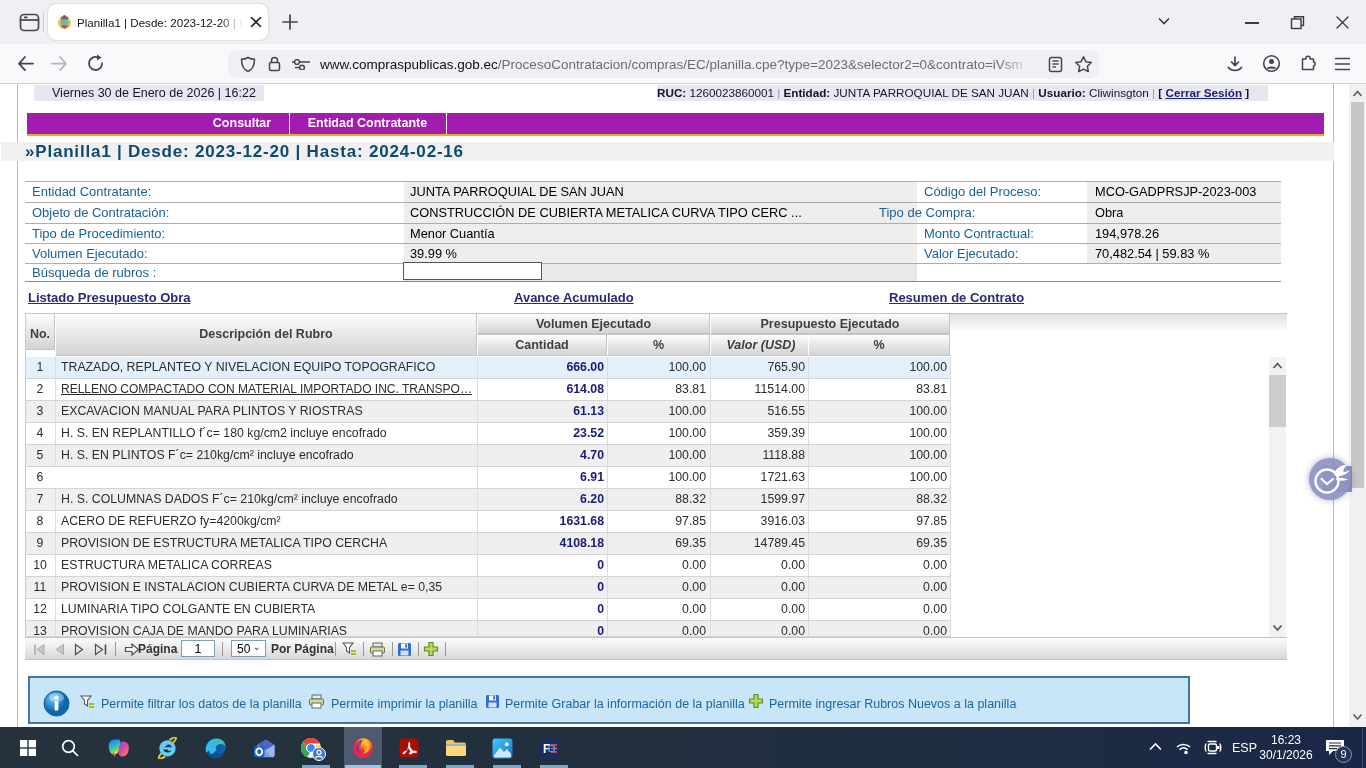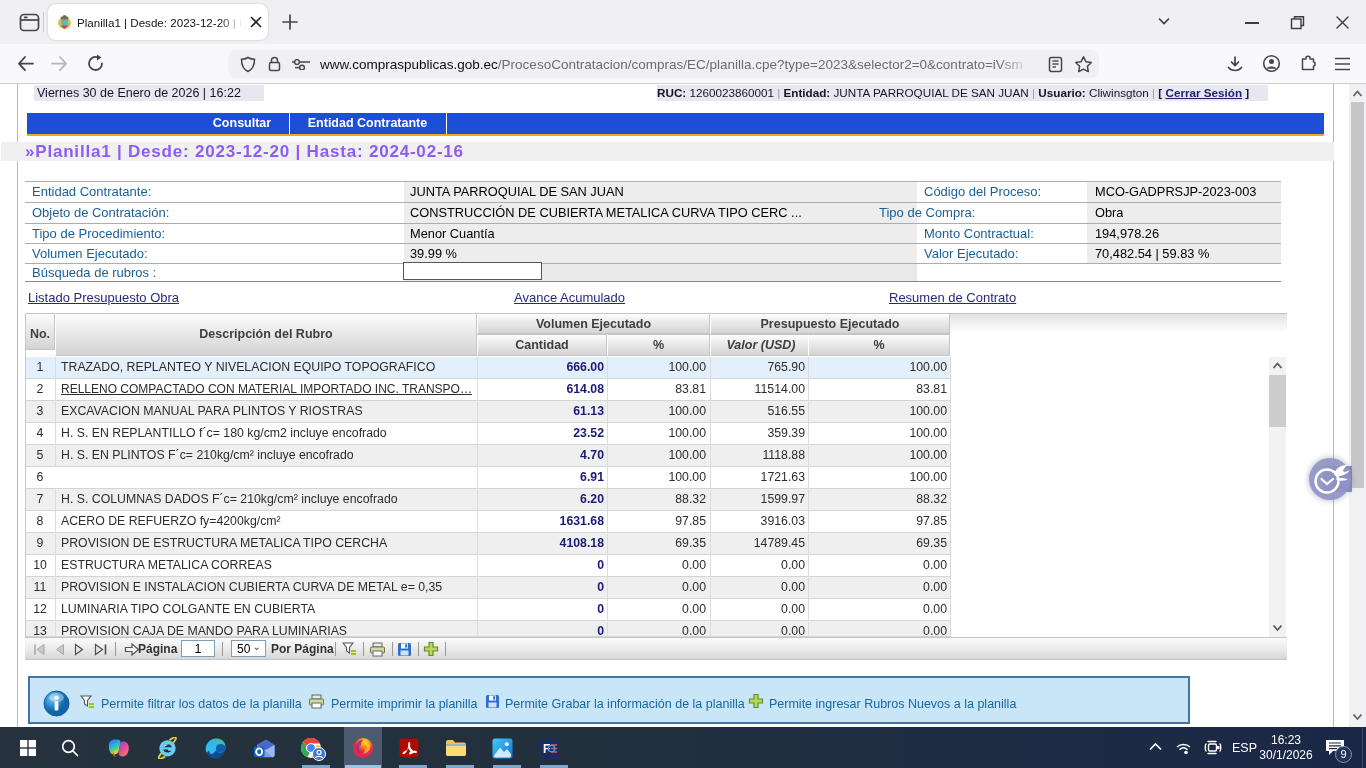--- a/index.html
+++ b/index.html
@@ -13,35 +13,35 @@
 #tab { position:absolute; left:48px; top:4px; width:220px; height:36px; background:#fff; border-radius:8px; box-shadow:0 0 2px rgba(0,0,0,.25); }
 .tabtitle { position:absolute; left:29px; top:12px; font-size:11.6px; color:#15141a; white-space:nowrap; width:166px; overflow:hidden; }
 #urlbar { position:absolute; left:228px; top:6px; width:871px; height:28px; background:#f0f0f4; border-radius:8px; }
 .urltext { position:absolute; left:92px; top:7px; font-size:13.5px; color:#15141a; white-space:nowrap; overflow:hidden; width:940px; }
 .urltext .gray { color:#6b6b74; }
 
 
 #page { position:absolute; left:0; top:84px; width:1366px; height:643px; background:#fff; }
 .pageborder { position:absolute; top:0; width:1px; height:643px; background:#b9b9c4; }
 .topbox { position:absolute; top:1px; height:16px; background:#e7e7f1; font-size:12.5px; color:#15152a; line-height:16px; white-space:nowrap; }
-#navbar { position:absolute; left:27px; top:29px; width:1297px; height:21px; background:#1d4ed8; }
+#navbar { position:absolute; left:27px; top:29px; width:1297px; height:21px; background:#a21caf; }
 #goldline { position:absolute; left:27px; top:50px; width:1297px; height:2px; background:#edac1e; }
 .navitem { position:absolute; top:0; height:21px; line-height:21px; color:#fff; font-weight:bold; font-size:12.5px; text-align:center; }
 .navsep { position:absolute; top:0; width:1px; height:21px; background:#fff; }
-#heading { position:absolute; left:1px; top:58px; width:1333px; height:19px; background:#f0f0f0; font-weight:bold; font-size:17px; letter-spacing:0.8px; color:#8b5cf6; line-height:19px; }
+#heading { position:absolute; left:1px; top:58px; width:1333px; height:19px; background:#f0f0f0; font-weight:bold; font-size:17px; letter-spacing:0.8px; color:#0c4a6e; line-height:19px; }
 
 
 .itrow { position:absolute; left:25px; width:1256px; }
 .ilabel { color:#1a5f98; font-size:13px; }
 .ival { color:#000; font-size:12.8px; }
 .icell { position:absolute; top:0; height:100%; line-height:19px; white-space:nowrap; overflow:hidden; }
 .isep { position:absolute; left:25px; width:1256px; height:1px; background:#adadad; }
 
 
-.plink { position:absolute; font-size:13px; color:#28287d; text-decoration:underline; font-weight:normal; white-space:nowrap; }
+.plink { position:absolute; font-size:13px; color:#28287d; text-decoration:underline; font-weight:bold; white-space:nowrap; }
 
 
 #grid { position:absolute; left:25px; top:229px; width:1262px; }
 .ghead { position:absolute; background:linear-gradient(#fdfdfd, #e9e9e9 45%, #d4d4d4); border:1px solid #c5c5c5; border-left:1px solid #fff; color:#3f3f3f; font-weight:bold; font-size:12.5px; text-align:center; }
 .grow { position:absolute; left:0; width:925px; height:22px; }
 .gcell { position:absolute; top:0; height:22px; line-height:21px; font-size:12.3px; color:#2c2c2c; white-space:nowrap; overflow:hidden; }
 .gnum { left:0; width:30px; text-align:center; }
 .gdesc { left:30px; width:422px; padding-left:5px; border-left:1px solid #dcdcdc; }
 .gcant { left:452px; width:130px; text-align:right; padding-right:3px; font-weight:bold; color:#1a1a78; border-left:1px solid #dcdcdc; }
 .gpct1 { left:582px; width:103px; text-align:right; padding-right:4px; border-left:1px solid #dcdcdc; }
@@ -166,21 +166,21 @@
     <div class="abs" style="left:1349px; top:0; width:17px; height:643px; background:#f1f1f3;">
       <svg class="abs" style="left:3px; top:6px;" width="11" height="8" viewBox="0 0 11 8">
           <path d="M1.5 6 L5.5 1.5 L9.5 6" fill="none" stroke="#636363" stroke-width="1.8"></path>
         </svg>
       <div class="abs" style="left:2px; top:18px; width:13px; height:386px; background:#c6c6c8;"></div>
       <svg class="abs" style="left:3px; top:629px;" width="11" height="8" viewBox="0 0 11 8">
           <path d="M1.5 1.5 L5.5 6 L9.5 1.5" fill="none" stroke="#636363" stroke-width="1.8"></path>
         </svg>
     </div>
 
-    <div class="topbox" style="left:34px; width:230px; padding-left:3px;">Viernes 30 de Enero de 2026 | 16:22</div>
+    <div class="topbox" style="left:34px; width:230px; padding-left:18px;">Viernes 30 de Enero de 2026 | 16:22</div>
     <div class="topbox" style="left:657px; width:611px; text-align:right; padding-right:28px; font-size:11.7px;"><b>RUC:</b> 1260023860001 <span style="color:#9a9aa8;">|</span> <b>Entidad:</b> JUNTA PARROQUIAL DE SAN JUAN <span style="color:#9a9aa8;">|</span> <b>Usuario:</b> Cliwinsgton <span style="color:#9a9aa8;">|</span> <b>[ <span style="text-decoration:underline; color:#1f1f6e;">Cerrar Sesión</span> ]</b></div>
 
     <div id="navbar">
       <div class="navitem" style="left:168px; width:94px;">Consultar</div>
       <div class="navsep" style="left:262px;"></div>
       <div class="navitem" style="left:262px; width:157px;">Entidad Contratante</div>
       <div class="navsep" style="left:419px;"></div>
     </div>
     <div id="goldline"></div>
 

